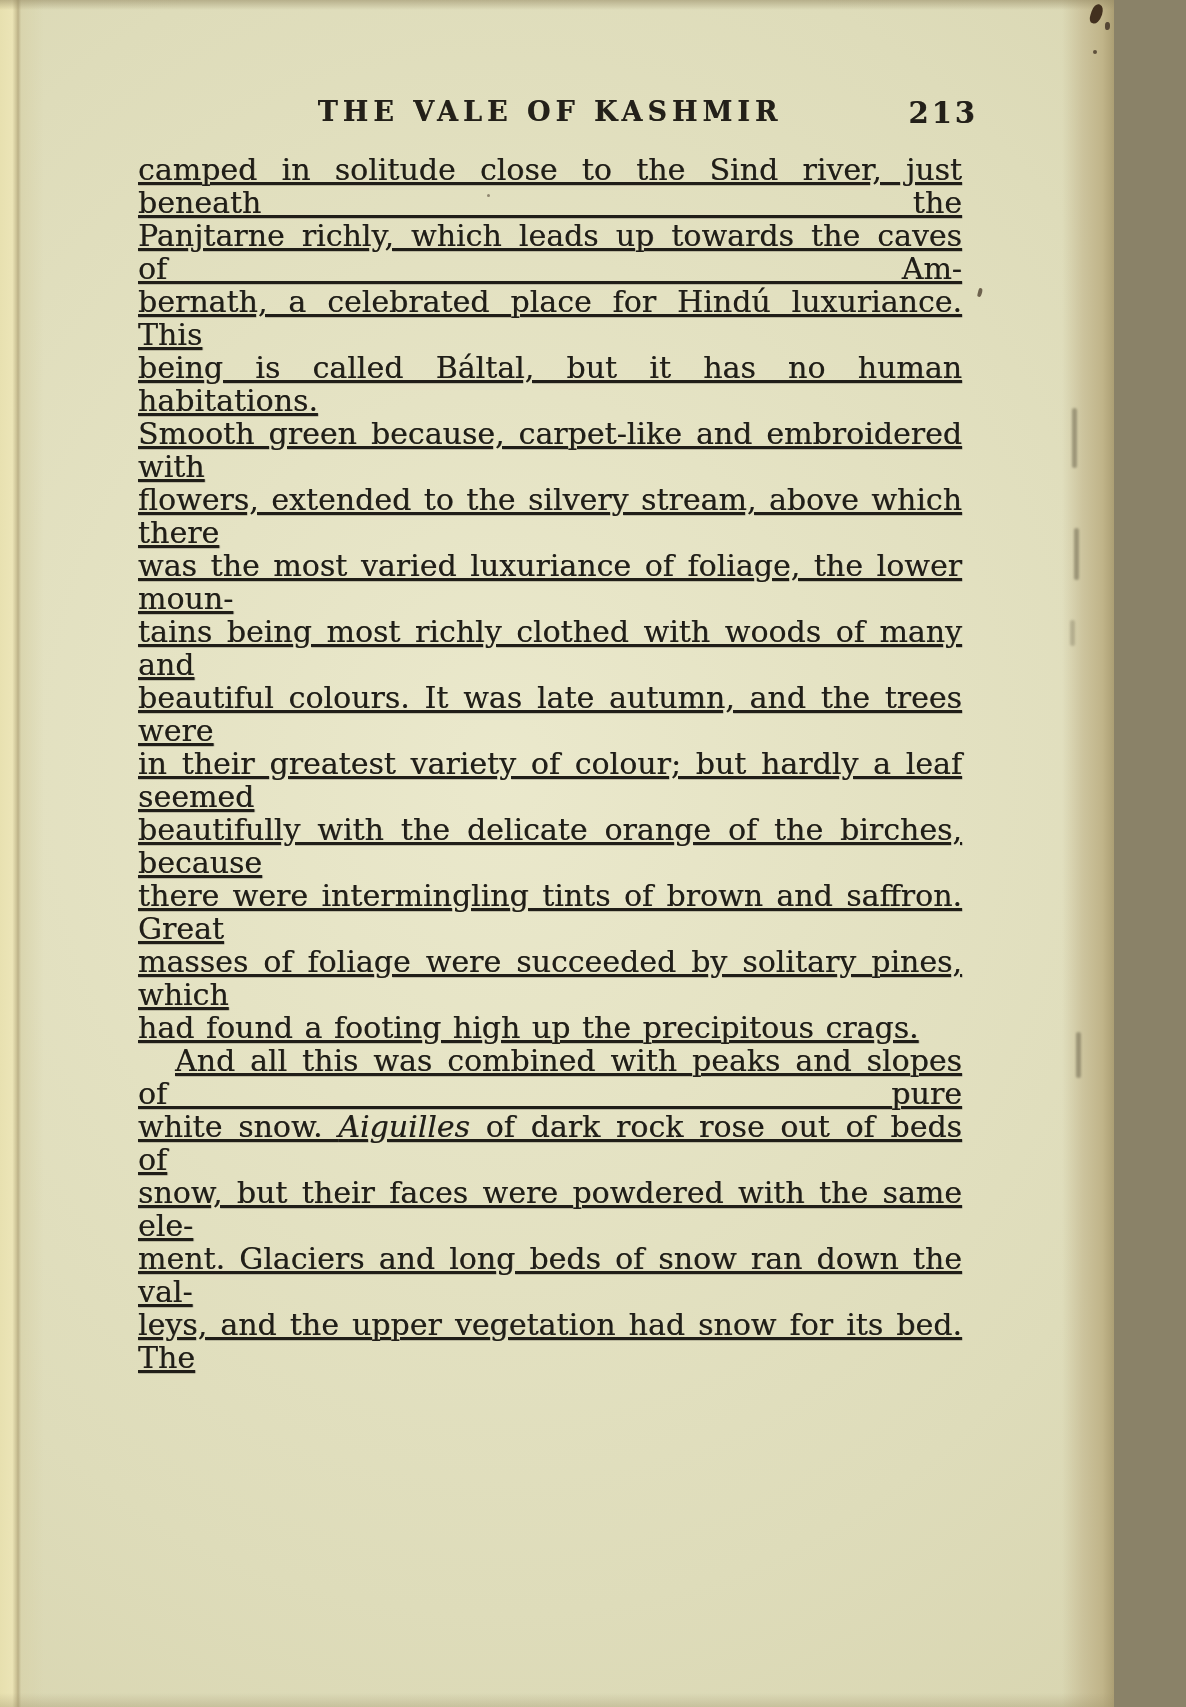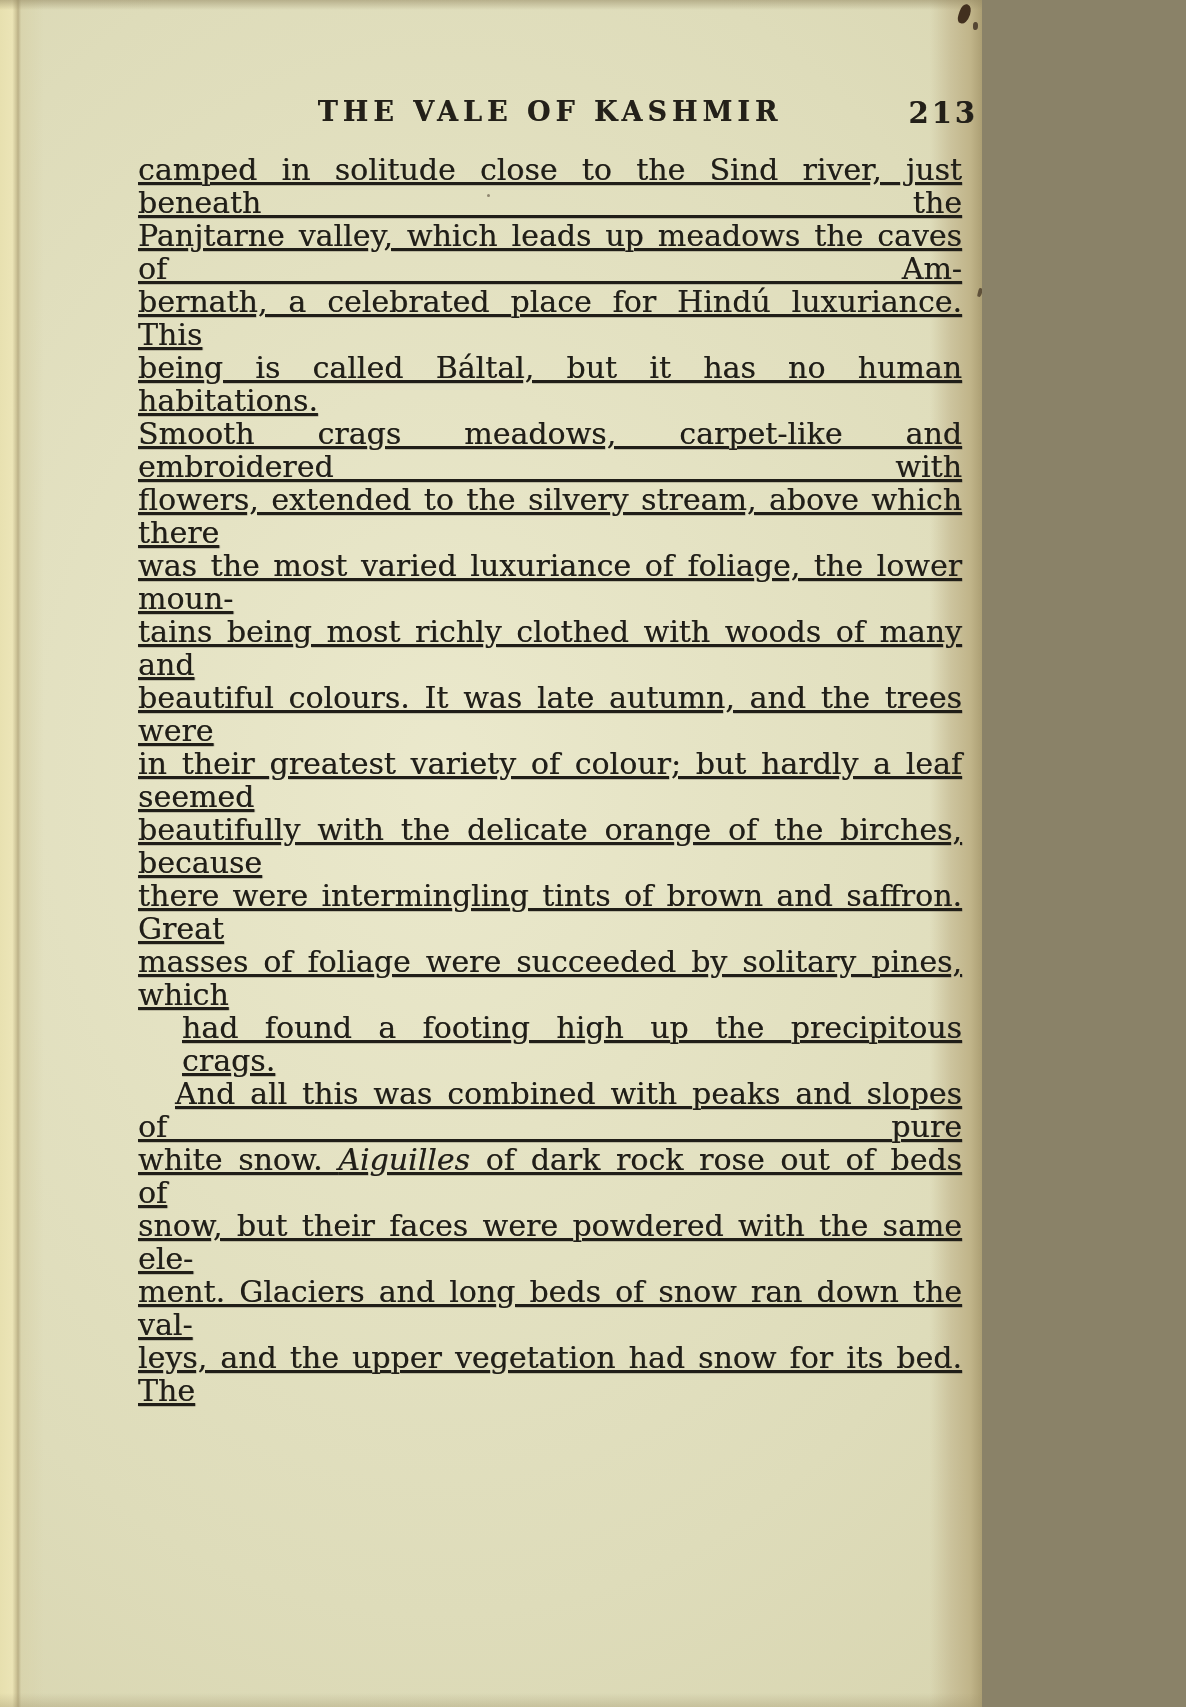--- a/index.html
+++ b/index.html
@@ -2,21 +2,21 @@
 <html><head>
 <meta charset="utf-8">
 <style>
   html, body {
     margin: 0;
     padding: 0;
     background: #8a8268;
   }
   .scan {
     position: relative;
-    width: 982px;
+    width: 1114px;
     height: 1707px;
     overflow: hidden;
     background:
       radial-gradient(ellipse 120% 90% at 45% 45%, rgba(236,234,206,0.9) 0%, rgba(222,220,186,0.95) 55%, rgba(210,206,166,1) 100%),
       #dedcba;
     font-family: "DejaVu Serif", "Liberation Serif", serif;
     color: #201e18;
   }
   
   .edge-left {
@@ -94,21 +94,21 @@
     line-height: 33px;
     white-space: normal;
     text-align: justify;
     text-align-last: justify;
     color: #201e18;
     text-shadow: 0.35px 0.35px 0.45px rgba(32,30,24,0.6);
     word-spacing: 2px;
     text-decoration: underline;
   }
   .line.indent { text-indent: 37px; }
-  .line.no-just { text-align-last: left; margin-left: 44px; }
+  .line.no-just { text-align-last: left; }
   .line i { font-style: italic; }
 
   
   .speck {
     position: absolute;
     background: #3c2d20;
     border-radius: 50% 50% 60% 40%;
   }
   .speck.s1 { right: 12px; top: 4px; width: 11px; height: 20px; transform: rotate(18deg); background:#42301f; }
   .speck.s2 { right: 4px;  top: 22px; width: 5px;  height: 8px;  opacity: .8; }
@@ -136,24 +136,24 @@
   <div class="edge-top"></div>
   <div class="edge-bottom"></div>
 
   <div class="running-header">
     <div class="title">THE VALE OF KASHMIR</div>
     <div class="folio">213</div>
   </div>
 
   <div class="body-text">
       <div class="line">camped in solitude close to the Sind river, just beneath the</div>
-      <div class="line">Panjtarne valley, which leads up meadows the caves of Am-</div>
+      <div class="line">Panjtarne richly, which leads up towards the caves of Am-</div>
       <div class="line">bernath, a celebrated place for Hindú luxuriance.  This</div>
       <div class="line">being is called Báltal, but it has no human habitations.</div>
-      <div class="line">Smooth crags meadows, carpet-like and embroidered with</div>
+      <div class="line">Smooth green because, carpet-like and embroidered with</div>
       <div class="line">flowers, extended to the silvery stream, above which there</div>
       <div class="line">was the most varied luxuriance of foliage, the lower moun-</div>
       <div class="line">tains being most richly clothed with woods of many and</div>
       <div class="line">beautiful colours.  It was late autumn, and the trees were</div>
       <div class="line">in their greatest variety of colour; but hardly a leaf seemed</div>
       <div class="line">beautifully with the delicate orange of the birches, because</div>
       <div class="line">there were intermingling tints of brown and saffron.  Great</div>
       <div class="line">masses of foliage were succeeded by solitary pines, which</div>
       <div class="line no-just">had found a footing high up the precipitous crags.</div>
       <div class="line indent">And all this was combined with peaks and slopes of pure</div>

